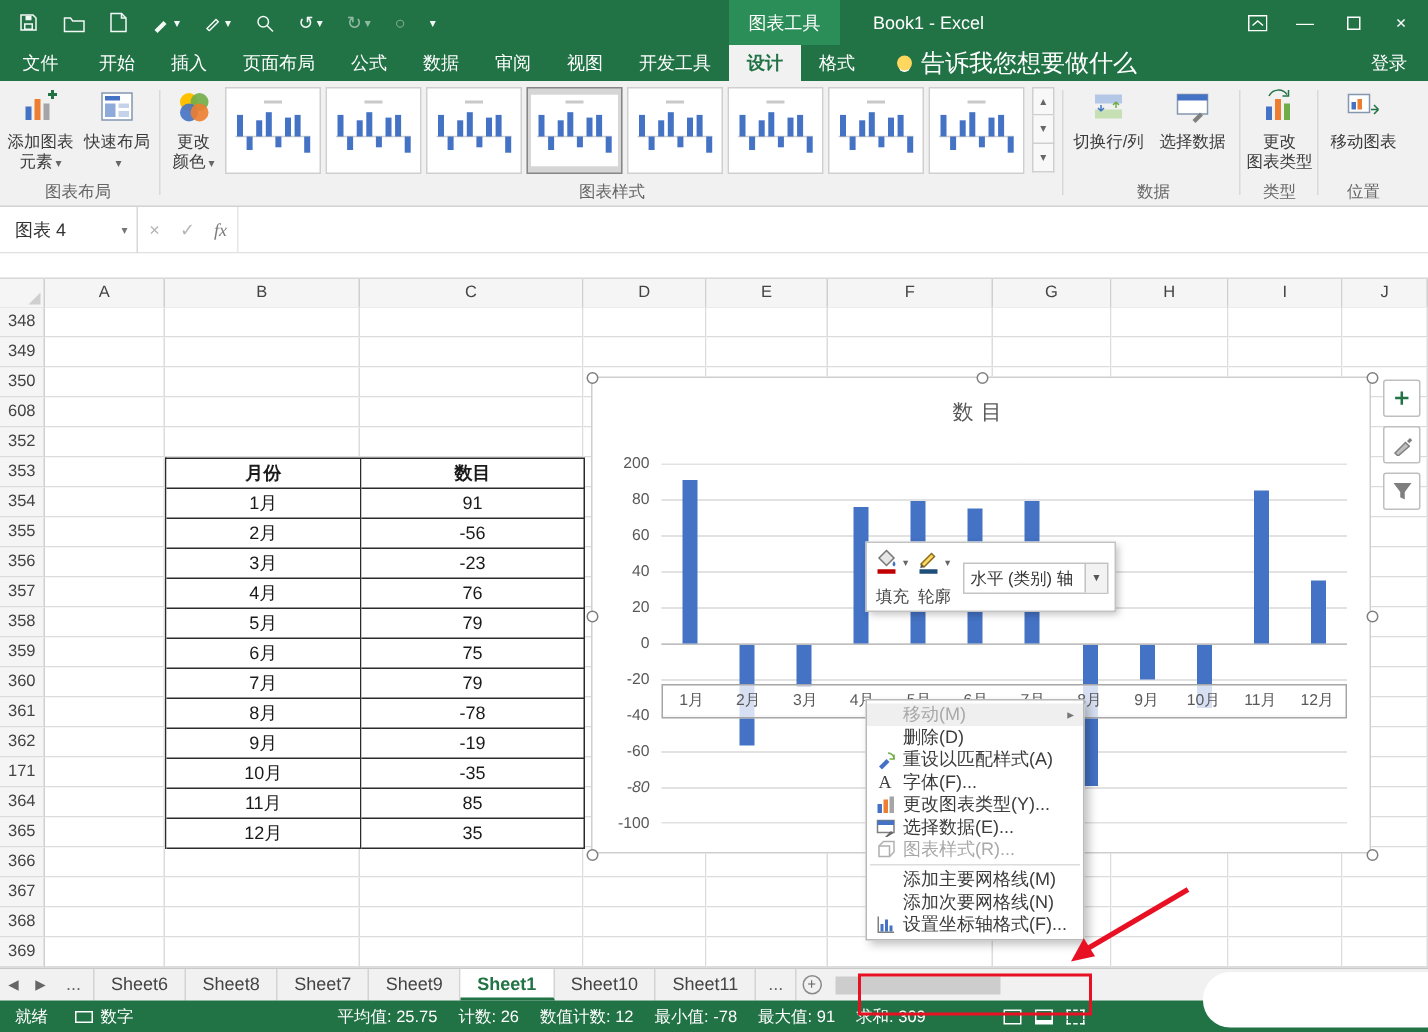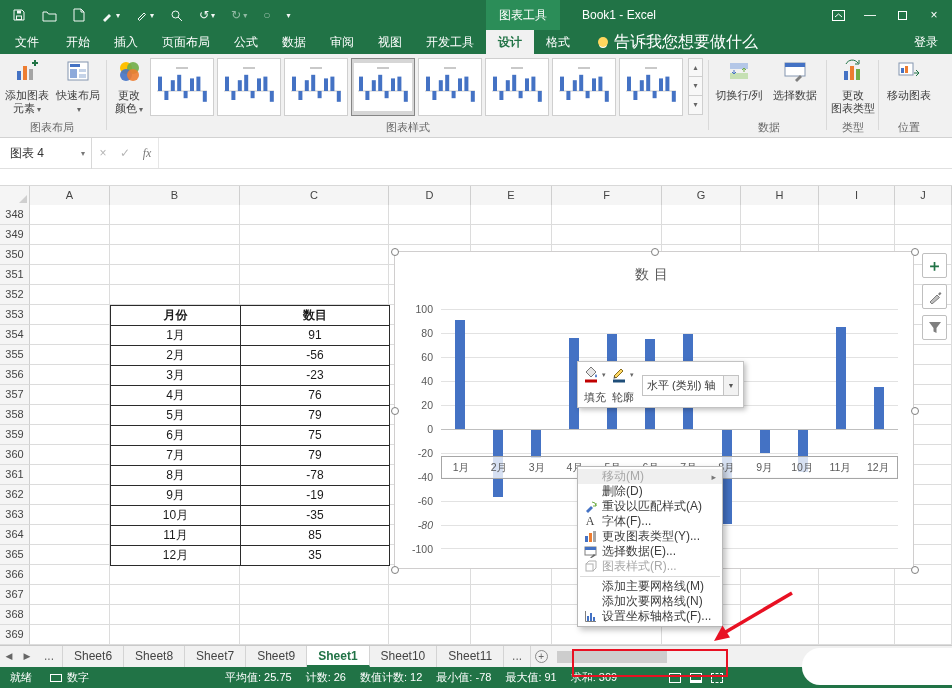--- a/index.html
+++ b/index.html
@@ -474,21 +474,21 @@
       <div class="cell" style="width: 149px;"></div>
       <div class="cell" style="width: 82px;"></div>
       <div class="cell" style="width: 81px;"></div>
       <div class="cell" style="width: 110px;"></div>
       <div class="cell" style="width: 79px;"></div>
       <div class="cell" style="width: 78px;"></div>
       <div class="cell" style="width: 76px;"></div>
       <div class="cell" style="width: 57px;"></div>
     </div>
     <div class="grow">
-      <div class="rowhdr">351</div>
+      <div class="rowhdr">608</div>
       <div class="cell" style="width: 80px;"></div>
       <div class="cell" style="width: 130px;"></div>
       <div class="cell" style="width: 149px;"></div>
       <div class="cell" style="width: 82px;"></div>
       <div class="cell" style="width: 81px;"></div>
       <div class="cell" style="width: 110px;"></div>
       <div class="cell" style="width: 79px;"></div>
       <div class="cell" style="width: 78px;"></div>
       <div class="cell" style="width: 76px;"></div>
       <div class="cell" style="width: 57px;"></div>
@@ -630,21 +630,21 @@
       <div class="cell" style="width: 149px;"></div>
       <div class="cell" style="width: 82px;"></div>
       <div class="cell" style="width: 81px;"></div>
       <div class="cell" style="width: 110px;"></div>
       <div class="cell" style="width: 79px;"></div>
       <div class="cell" style="width: 78px;"></div>
       <div class="cell" style="width: 76px;"></div>
       <div class="cell" style="width: 57px;"></div>
     </div>
     <div class="grow">
-      <div class="rowhdr">363</div>
+      <div class="rowhdr">171</div>
       <div class="cell" style="width: 80px;"></div>
       <div class="cell" style="width: 130px;"></div>
       <div class="cell" style="width: 149px;"></div>
       <div class="cell" style="width: 82px;"></div>
       <div class="cell" style="width: 81px;"></div>
       <div class="cell" style="width: 110px;"></div>
       <div class="cell" style="width: 79px;"></div>
       <div class="cell" style="width: 78px;"></div>
       <div class="cell" style="width: 76px;"></div>
       <div class="cell" style="width: 57px;"></div>
@@ -779,21 +779,21 @@
     </div>
     <div class="trow">
       <div class="tcell c1">12月</div>
       <div class="tcell c2">35</div>
     </div>
   </div>
 
 <div id="chart">
   <div id="charttitle">数目</div>
   <div id="ylabels">
-      <div class="ylab" style="top: 51px;">100</div>
+      <div class="ylab" style="top: 51px;">200</div>
       <div class="ylab" style="top: 75px;">80</div>
       <div class="ylab" style="top: 99px;">60</div>
       <div class="ylab" style="top: 123px;">40</div>
       <div class="ylab" style="top: 147px;">20</div>
       <div class="ylab" style="top: 171px;">0</div>
       <div class="ylab" style="top: 195px;">-20</div>
       <div class="ylab" style="top: 219px;">-40</div>
       <div class="ylab" style="top: 243px;">-60</div>
       <div class="ylab" style="top: 267px; font-style: italic;">-80</div>
       <div class="ylab" style="top: 291px;">-100</div>

